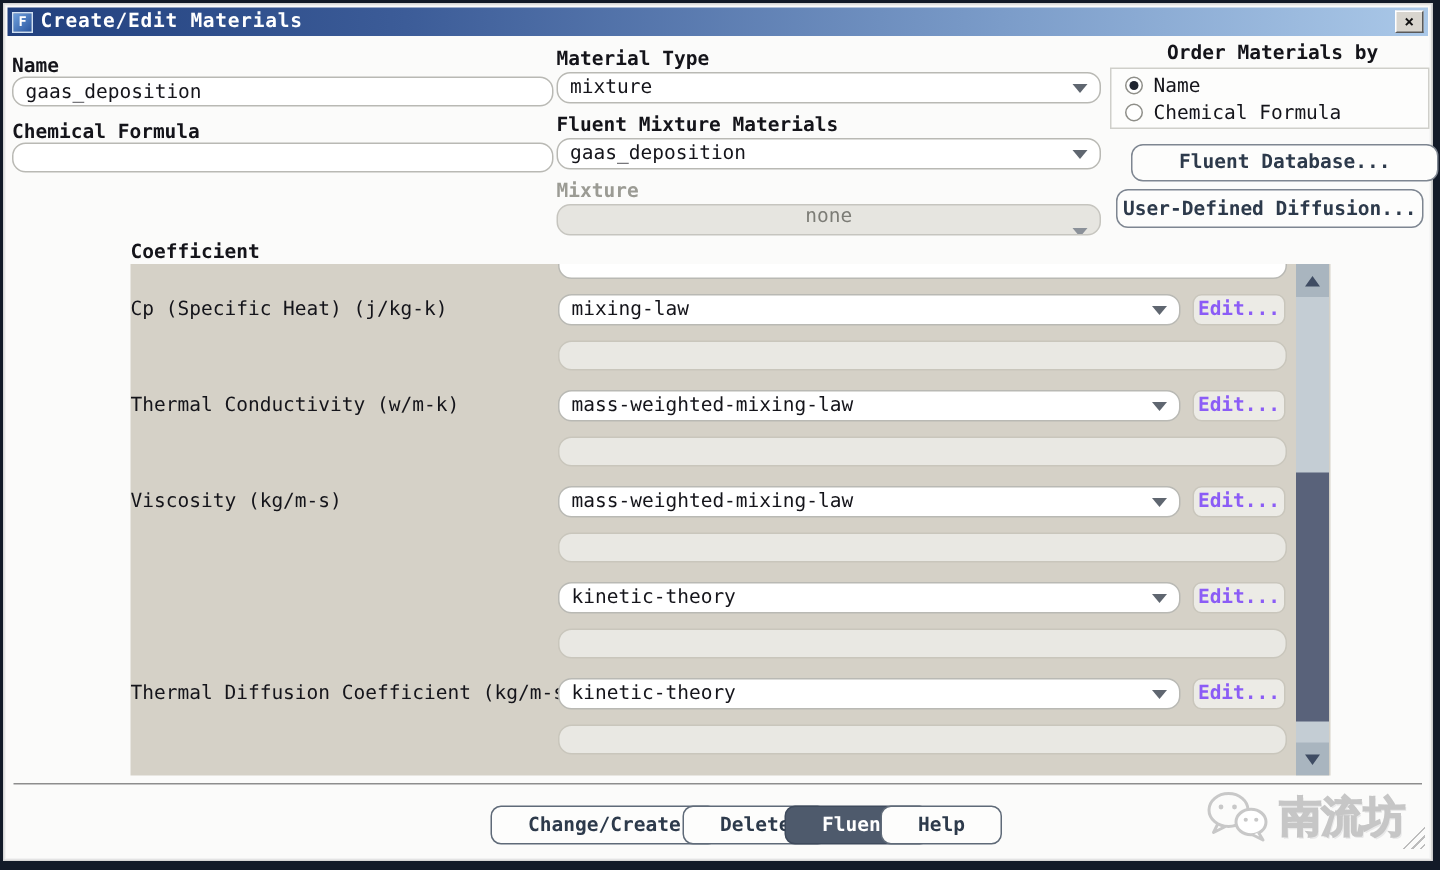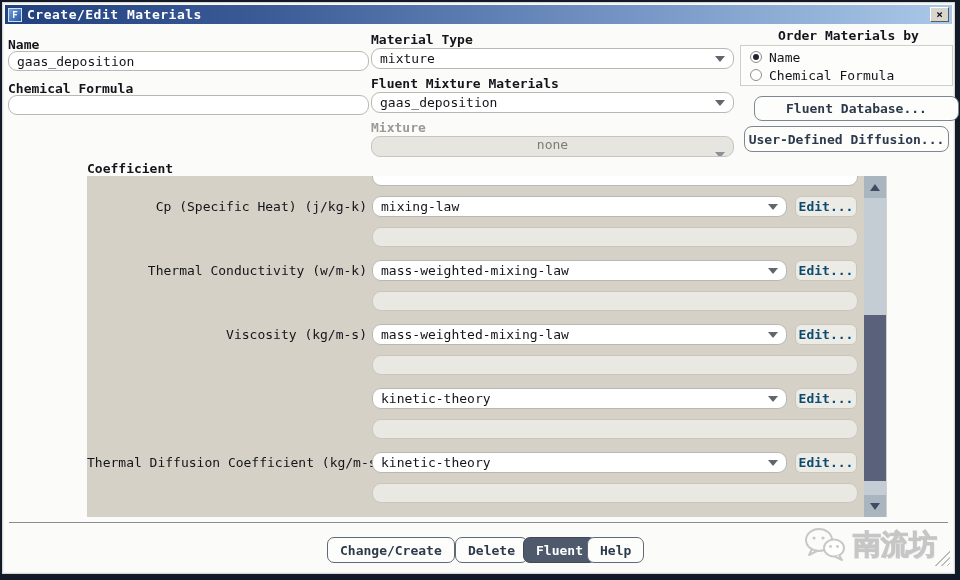--- a/index.html
+++ b/index.html
@@ -73,28 +73,28 @@
     border:1px solid #8e8e88; background:#fff; margin-right:7px;
     display:flex; align-items:center; justify-content:center; flex:none;
   }
   .radio .dot { width:6px; height:6px; border-radius:50%; background:#1f2430; }
   
   .props-panel {
     position:absolute; left:85px; top:174px; width:800px; height:341px;
     background:#d5d1c7; overflow:hidden;
   }
   .prow-label {
-    position:absolute; left:0; width:280px; text-align:right;
+    position:absolute; left:0; width:280px; 
     font-size:13px; color:#14141a; white-space:nowrap; line-height:21px;
   }
   .prow-dd { left:285px; width:415px; }
   .edit-btn {
     position:absolute; left:708px; width:62px; height:21px;
     background:#ecebe6; border:1px solid #c9c6bc; border-radius:6px;
-    font-family:inherit; font-size:13px; font-weight:bold; color:#0c4a6e;
+    font-family:inherit; font-size:13px; font-weight:bold; color:#8b5cf6;
     text-align:center; line-height:19px; cursor:default;
   }
   .ghost-input {
     position:absolute; left:285px; width:486px; height:20px;
     background:#e9e8e3; border:1px solid #c9c6bc; border-radius:9px;
   }
   .partial-input {
     position:absolute; left:285px; top:-12px; width:486px; height:22px;
     background:#fff; border:1px solid #b9b9b4; border-radius:9px;
   }
@@ -104,21 +104,21 @@
   .sbar .btn.up { top:0; } .sbar .btn.down { bottom:0; }
   .tri-up { width:0;height:0;border-left:5px solid transparent;border-right:5px solid transparent;border-bottom:7px solid #3f4c63; }
   .tri-down { width:0;height:0;border-left:5px solid transparent;border-right:5px solid transparent;border-top:7px solid #3f4c63; }
   .sbar .thumb { position:absolute; left:0; top:139px; width:22px; height:166px; background:#59627a; }
   
   .sep { position:absolute; left:7px; right:7px; top:520px; height:1px; background:#8d8d8d; }
   .footer-btn {
     position:absolute; top:535px; height:26px;
     background:#fdfdfc; border:1px solid #5f6a78; border-radius:7px;
     font-family:inherit; font-size:13px; font-weight:bold; color:#2d3a4b;
-    padding:0 12px; cursor:default;
+    padding:0 24px; cursor:default;
   }
   .footer-btn.primary { background:#4e5a6c; color:#fff; border-color:#3e4a5c; }
   
   .watermark {
     position:absolute; right:18px; top:524px; display:flex; align-items:center; gap:6px;
     color:#cdcdcd; font-size:28px; font-weight:bold;
     font-family:"DejaVu Sans","Liberation Sans",sans-serif;
     -webkit-text-stroke:1px #c6c6c6; text-shadow:1px 1px 0 #e9e9e9;
     user-select:none;
   }

